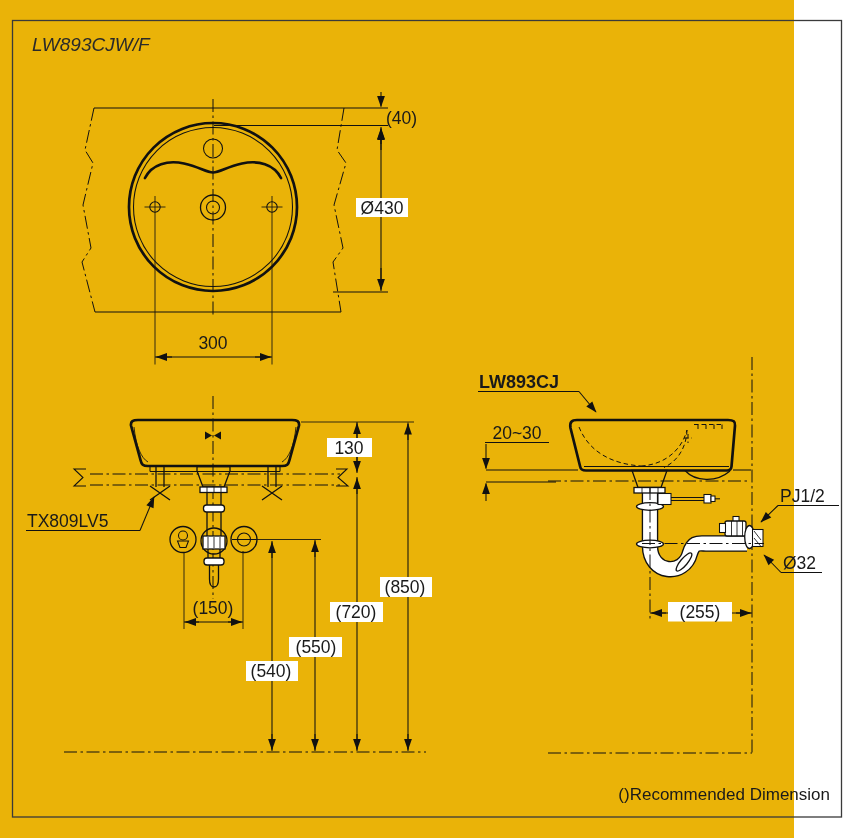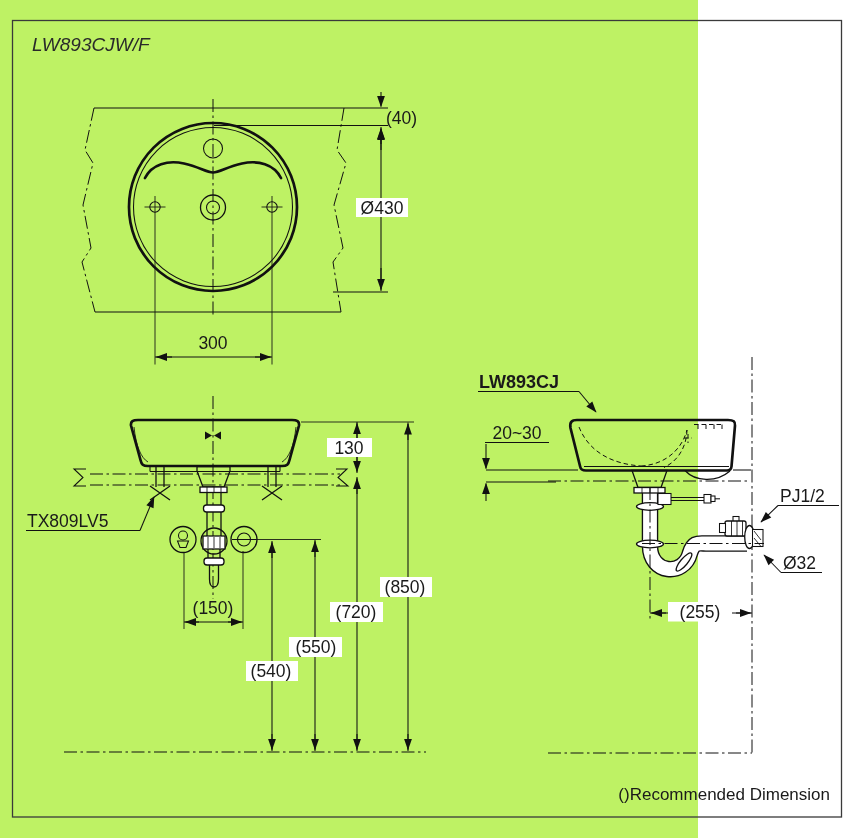--- a/index.html
+++ b/index.html
@@ -1,16 +1,16 @@
 <!DOCTYPE html>
 <html><head>
 <meta charset="utf-8">
 <style>
   html,body{margin:0;padding:0;background:#fff;}
-  .sheet{position:relative;width:698px;height:838px;background:#bef264;font-family:"Liberation Sans",sans-serif;}
+  .sheet{position:relative;width:794px;height:838px;background:#eab308;font-family:"Liberation Sans",sans-serif;}
   svg{position:absolute;left:0;top:0;}
   text{fill:#1a1a1a;font-family:"Liberation Sans",sans-serif;font-size:17.5px;}
   .title{font-size:19px;font-style:italic;fill:#2a2a2a;}
   .bold{font-weight:bold;font-size:18px;}
   .note{font-size:17px;}
   .thick{stroke:#111;stroke-width:2.7;fill:none;stroke-linejoin:round;stroke-linecap:round;}
   .med{stroke:#111;stroke-width:1.3;fill:none;}
   .thin{stroke:#111;stroke-width:1.05;fill:none;}
   .hair{stroke:#111;stroke-width:0.85;fill:none;}
   .cl{stroke:#111;stroke-width:1;fill:none;stroke-dasharray:13 3.5 2.5 3.5;}

